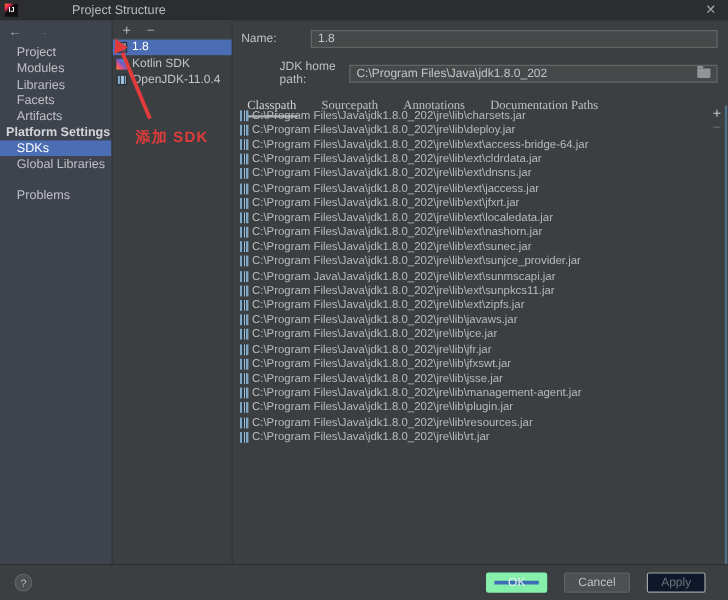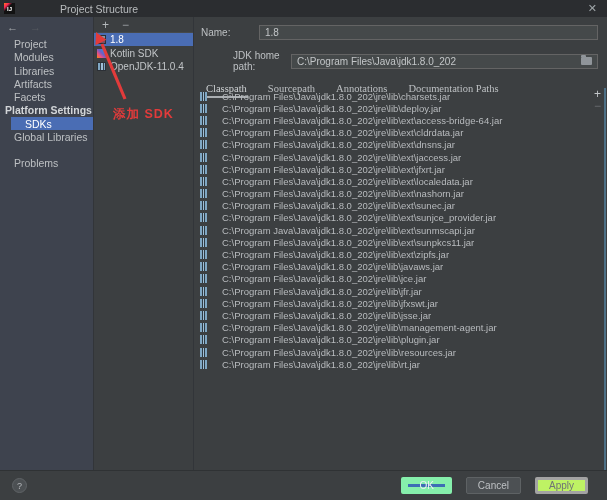--- a/index.html
+++ b/index.html
@@ -39,21 +39,21 @@
   .back-arrow { color: #a7abae; }
   .fwd-arrow { color: #565b60; }
   .sb-header {
     font-weight: bold; color: #d2d5d8; padding: 2px 0 2px 5px; height: 13.3px;
     line-height: 10px;
   }
   .sb-item {
     color: #bdc0c3; padding: 2px 0 2px 14px; height: 13.3px; line-height: 10px;
     cursor: default;
   }
-  .sb-item.selected { background: #4a6db4; color: #ffffff; margin-left: 11px; }
+  .sb-item.selected { background: #4a6db4; color: #ffffff; }
   .sb-gap { height: 13px; }
 
   
   .middle {
     position: absolute; top: 17px; left: 93px; width: 101px; height: 453px;
     background: #3c3f41; border-left: 1px solid #323539; border-right: 1px solid #323539;
   }
   .mid-toolbar {
     height: 16px; display: flex; align-items: center; gap: 13px;
     padding-left: 8px; font-size: 12px; border-bottom: 1px solid #46494b;
@@ -105,21 +105,21 @@
   }
   .tabs {
     display: flex; gap: 19px; margin: 9px 0 0 11px; font-size: 10.5px; height: 17px; font-family: Liberation Serif, serif;
   }
   .tab { color: #bdc0c3; padding: 2px 1px; cursor: default; }
   .tab.active { color: #d0d3d5; border-bottom: 2px solid #a9adb0; }
 
   .jar-area { position: absolute; top: 71px; left: 0; right: 0; bottom: 0; }
   .jar-list { position: absolute; inset: 0; padding-top: 2px; overflow: hidden; }
   .jar-row {
-    height: 12.2px; display: flex; align-items: center; gap: 15px;
+    height: 12.2px; display: flex; align-items: center; gap: 3px;
     padding-left: 6px; font-size: 9.5px; color: #b8bbbe; white-space: nowrap;
     cursor: default;
   }
   .jar-icon {
     width: 7px; height: 9px; flex: none;
     background: linear-gradient(90deg, #7fa7c4 0 2px, #2f3a42 2px 3px, #9fc0d8 3px 4px, #2f3a42 4px 5px, #7fa7c4 5px 7px);
   }
   .list-toolbar {
     position: absolute; right: 6px; top: 1px; display: flex; flex-direction: column;
     gap: 1px; font-size: 12px; line-height: 11px; text-align: center;
@@ -141,43 +141,43 @@
     background: #4c5053; border: 1px solid #5f6366; color: #b6b9bc;
     font-size: 9px; display: flex; align-items: center; justify-content: center;
   }
   .footer-buttons { margin-left: auto; display: flex; gap: 14px; }
   .btn {
     height: 17px; font-size: 10px; display: flex; align-items: center;
     justify-content: center; padding: 0 11px; border-radius: 2px; cursor: default;
   }
   .btn-ok { background: #3d6eb5; border: 7px solid #86efac; color: #eef1f4; }
   .btn-cancel { background: #4c5053; border: 1px solid #5e6264; color: #bdc0c3; }
-  .btn-apply { background: #bef264; border: 3px solid #a3a3a3; color: #6f7376; }
+  .btn-apply { background: #0f172a; border: 1px solid #a3a3a3; color: #6f7376; }
 </style>
 </head>
 <body>
 
 <div class="app">
 
   <div class="titlebar">
     <div class="app-icon">IJ</div>
     <div class="title-text">Project Structure</div>
     <div class="close-icon">✕</div>
   </div>
 
   <div class="sidebar">
     <div class="nav-arrows">
       <span class="back-arrow">←</span>
       <span class="fwd-arrow">→</span>
     </div>
     <div class="sb-item">Project</div>
     <div class="sb-item">Modules</div>
     <div class="sb-item">Libraries</div>
+    <div class="sb-item">Facets</div>
     <div class="sb-item">Artifacts</div>
-    <div class="sb-item">Facets</div>
     <div class="sb-header">Platform Settings</div>
     <div class="sb-item selected">SDKs</div>
     <div class="sb-item">Global Libraries</div>
     <div class="sb-gap"></div>
     <div class="sb-item">Problems</div>
   </div>
 
   <div class="middle">
     <div class="mid-toolbar">
       <span class="tb-plus">+</span>

